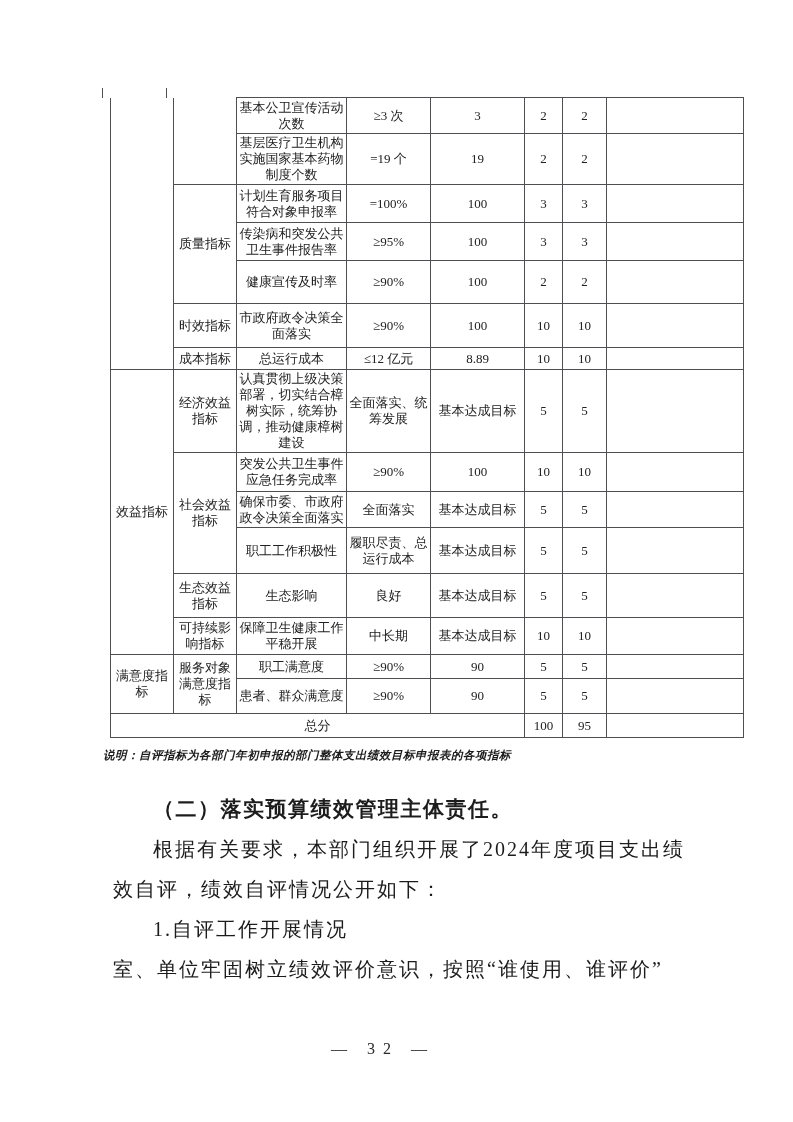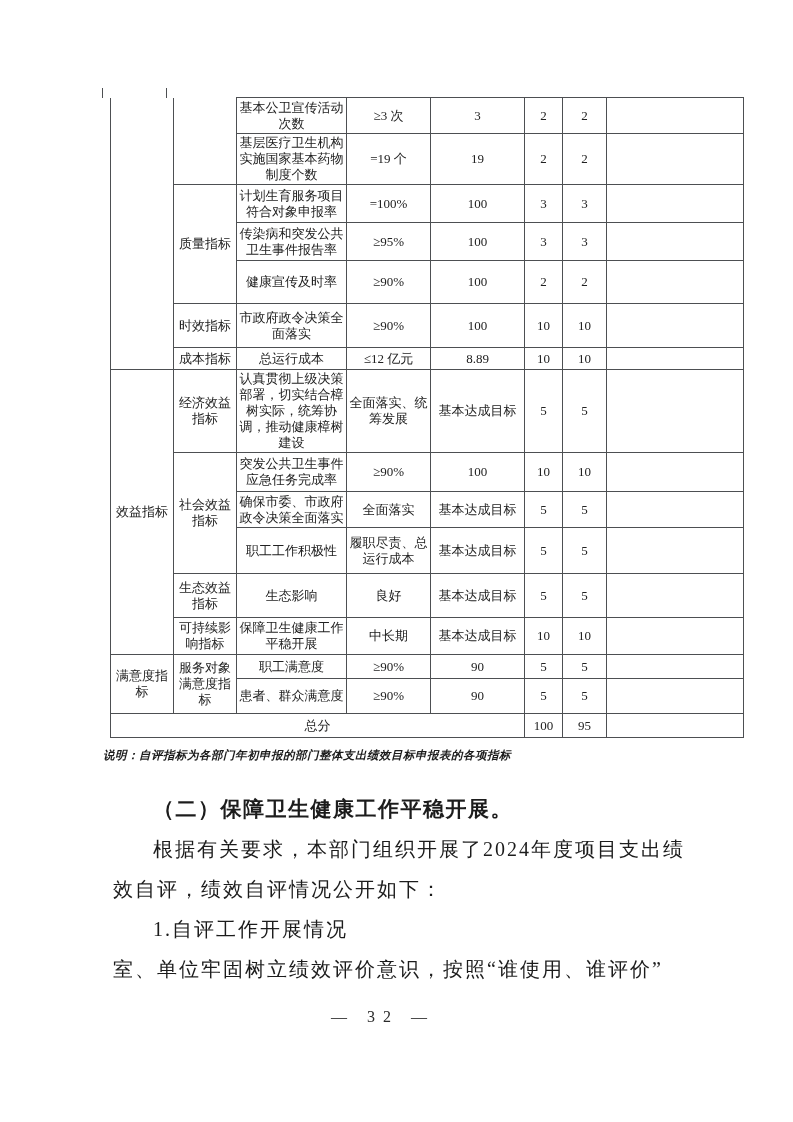--- a/index.html
+++ b/index.html
@@ -55,21 +55,21 @@
   .line {
     height: 40px; line-height: 40px;
     font-size: 20px; letter-spacing: 2px;
     white-space: nowrap;
   }
   .line.heading { font-weight: bold; font-size: 21px; letter-spacing: 1.5px; }
   .line.indent { padding-left: 40px; }
 
   
   .page-number {
-    position: absolute; left: 113px; top: 1008px; width: 540px;
+    position: absolute; left: 113px; top: 1040px; width: 540px;
     text-align: center; font-size: 16px; letter-spacing: 8px;
     color: #2a2a2a;
   }
 </style>
 </head>
 <body>
 
 <div class="page">
 
   <div class="stub s1"></div>
@@ -224,21 +224,21 @@
         <td>100</td>
         <td>95</td>
         <td></td>
       </tr>
     </tbody>
   </table>
 
   <div class="note">说明：自评指标为各部门年初申报的部门整体支出绩效目标申报表的各项指标</div>
 
   <div class="section">
-    <div class="line heading indent">（二）保障卫生健康工作平稳开展。</div>
+    <div class="line heading indent">（二）落实预算绩效管理主体责任。</div>
     <div class="line indent">根据有关要求，本部门组织开展了2024年度项目支出绩</div>
     <div class="line">效自评，绩效自评情况公开如下：</div>
     <div class="line indent">1.自评工作开展情况</div>
     <div class="line">室、单位牢固树立绩效评价意识，按照“谁使用、谁评价”</div>
   </div>
 
   <div class="page-number">— 32 —</div>
 
 </div>
 

